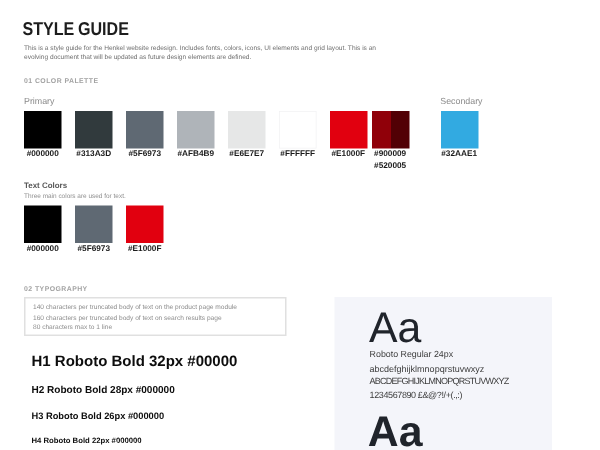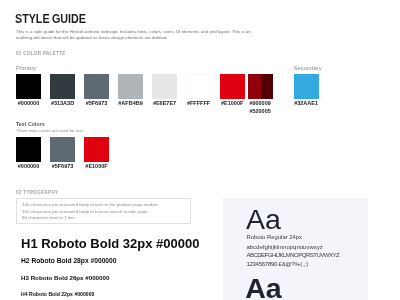--- a/index.html
+++ b/index.html
@@ -77,21 +77,21 @@
 
   <div class="sec" style="left:16px;top:190px;">02 TYPOGRAPHY</div>
   <div class="notebox"></div>
   <div id="notes">
       <div class="noteline" style="top: 202.4px;">140 characters per truncated body of text on the product page module</div>
       <div class="noteline" style="top: 208.8px;">160 characters per truncated body of text on search results page</div>
       <div class="noteline" style="top: 215.2px;">80 characters max to 1 line</div>
     </div>
 
   <div id="headings">
-      <div class="hrow" style="top: 236.4px; font-size: 13px;">H1 Roboto Bold 32px #00000</div>
+      <div class="hrow" style="top: 236.4px; font-size: 10px;">H1 Roboto Bold 32px #00000</div>
       <div class="hrow" style="top: 256.6px; font-size: 6.7px;">H2 Roboto Bold 28px #000000</div>
       <div class="hrow" style="top: 273.7px; font-size: 6.2px;">H3 Roboto Bold 26px #000000</div>
       <div class="hrow" style="top: 291.2px; font-size: 5.15px;">H4 Roboto Bold 22px #000000</div>
     </div>
 
   <div class="typepanel"></div>
   <div class="spec-aa" style="top:205.4px;font-size:28.5px;">Aa</div>
   <div class="specline" style="top:234.2px;font-size:5.9px;">Roboto Regular 24px</div>
   <div class="specline" style="top:244.2px;">abcdefghijklmnopqrstuvwxyz</div>
   <div class="specline" style="top:251.6px;letter-spacing:-0.5px;">ABCDEFGHIJKLMNOPQRSTUVWXYZ</div>

